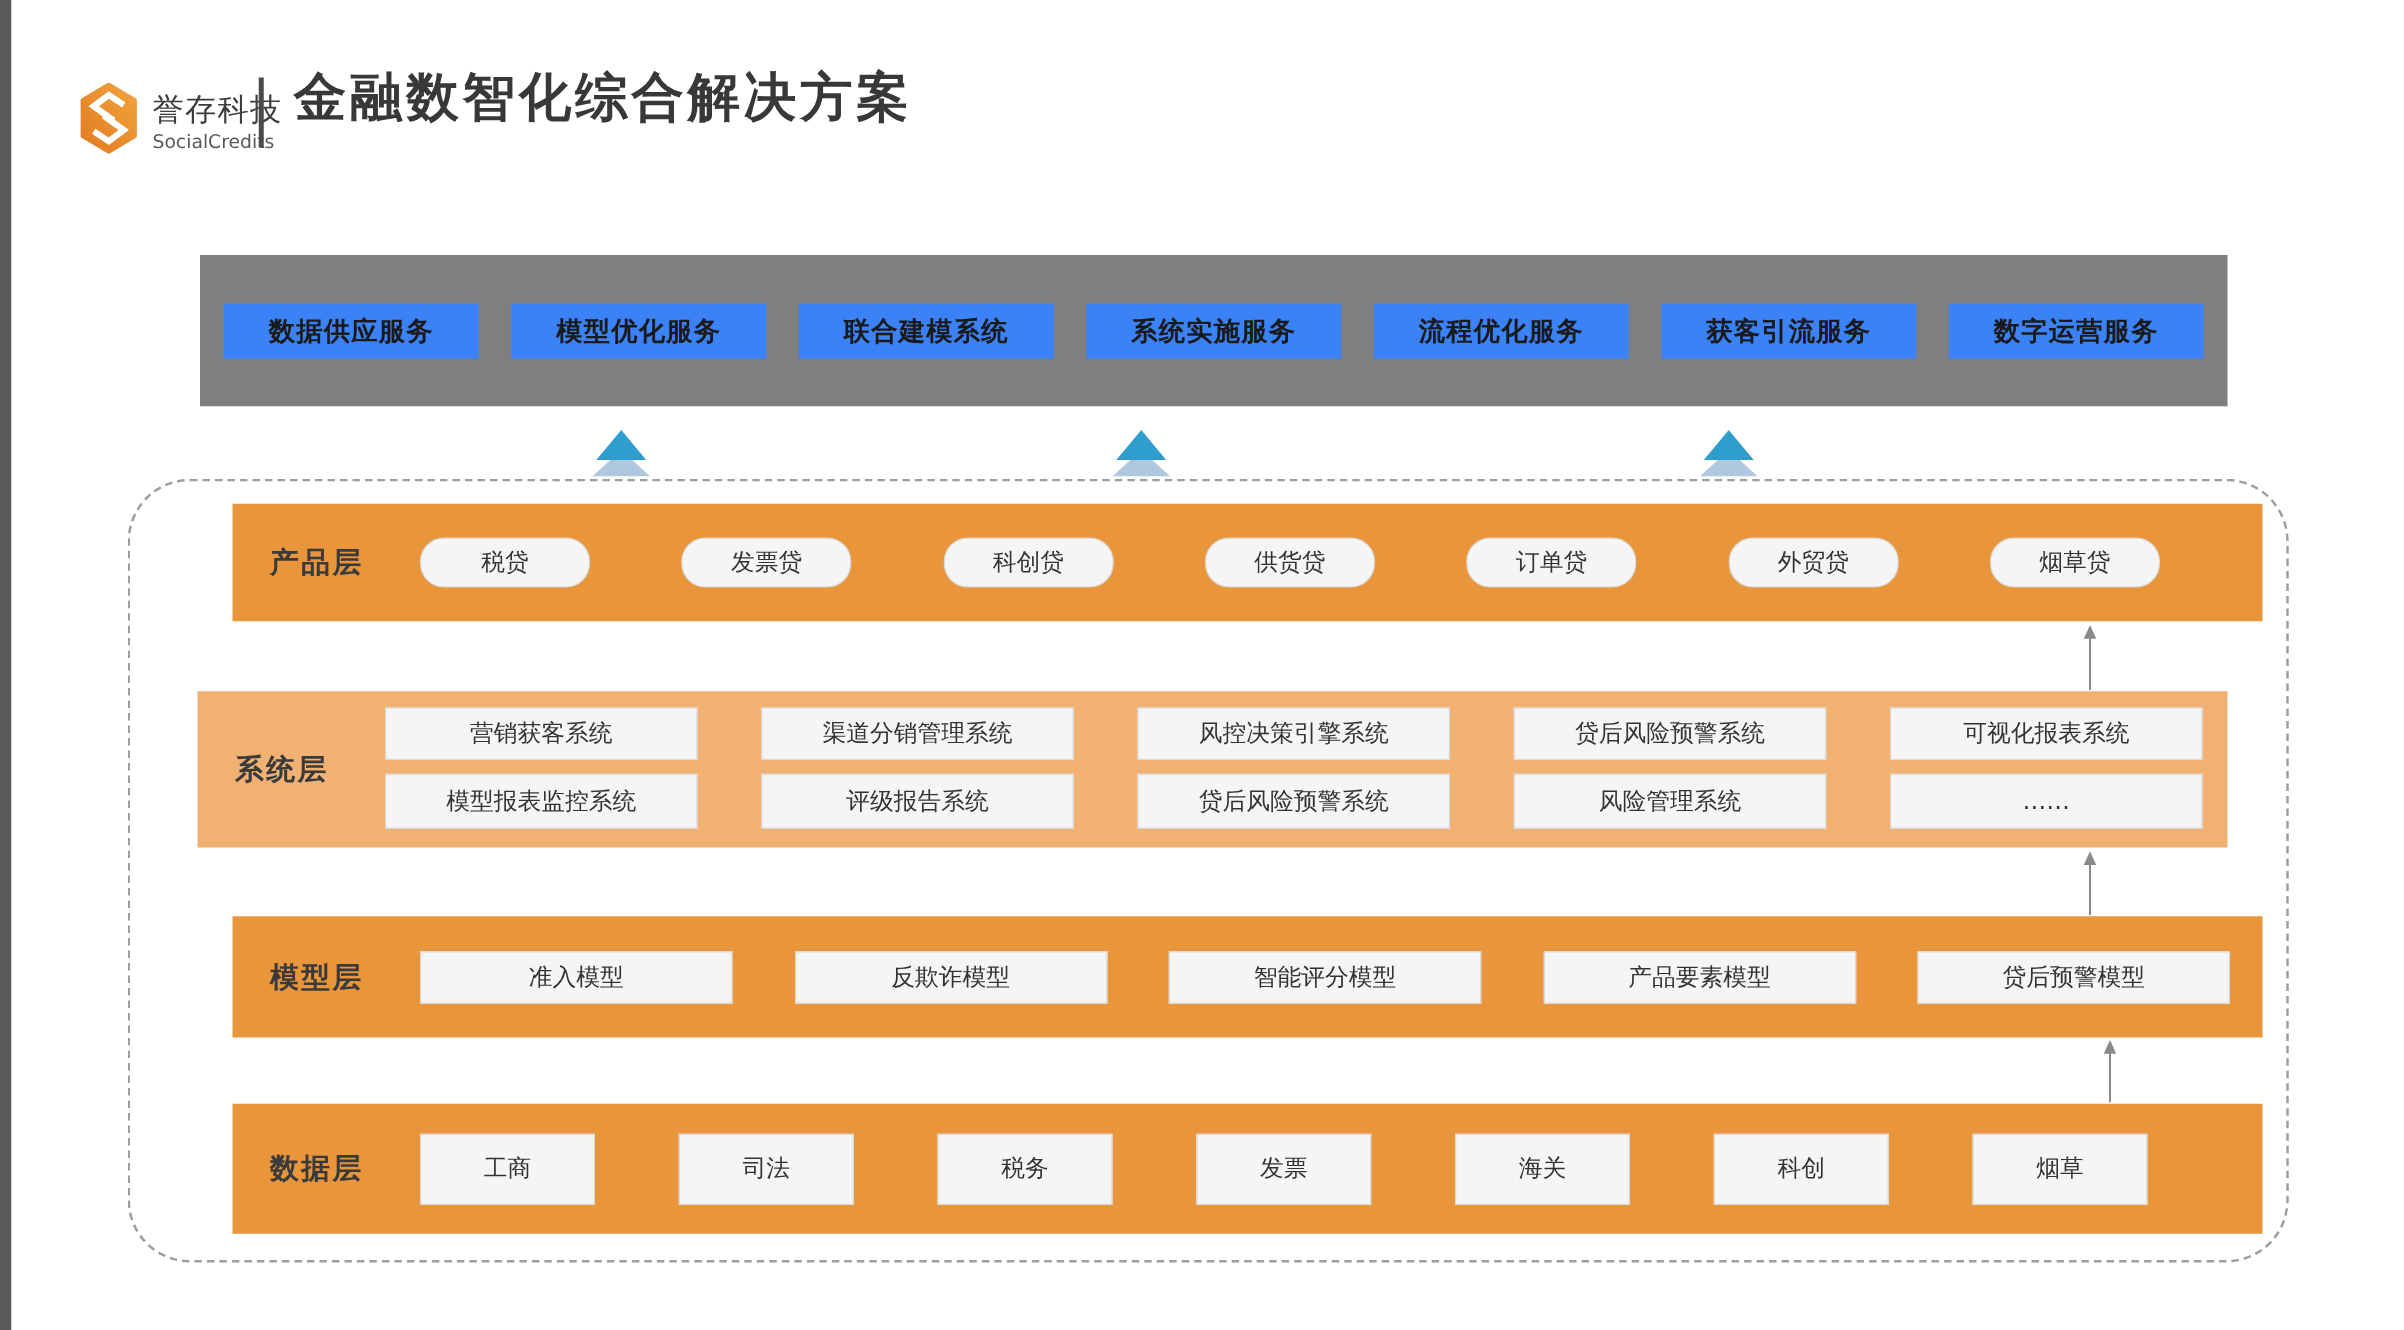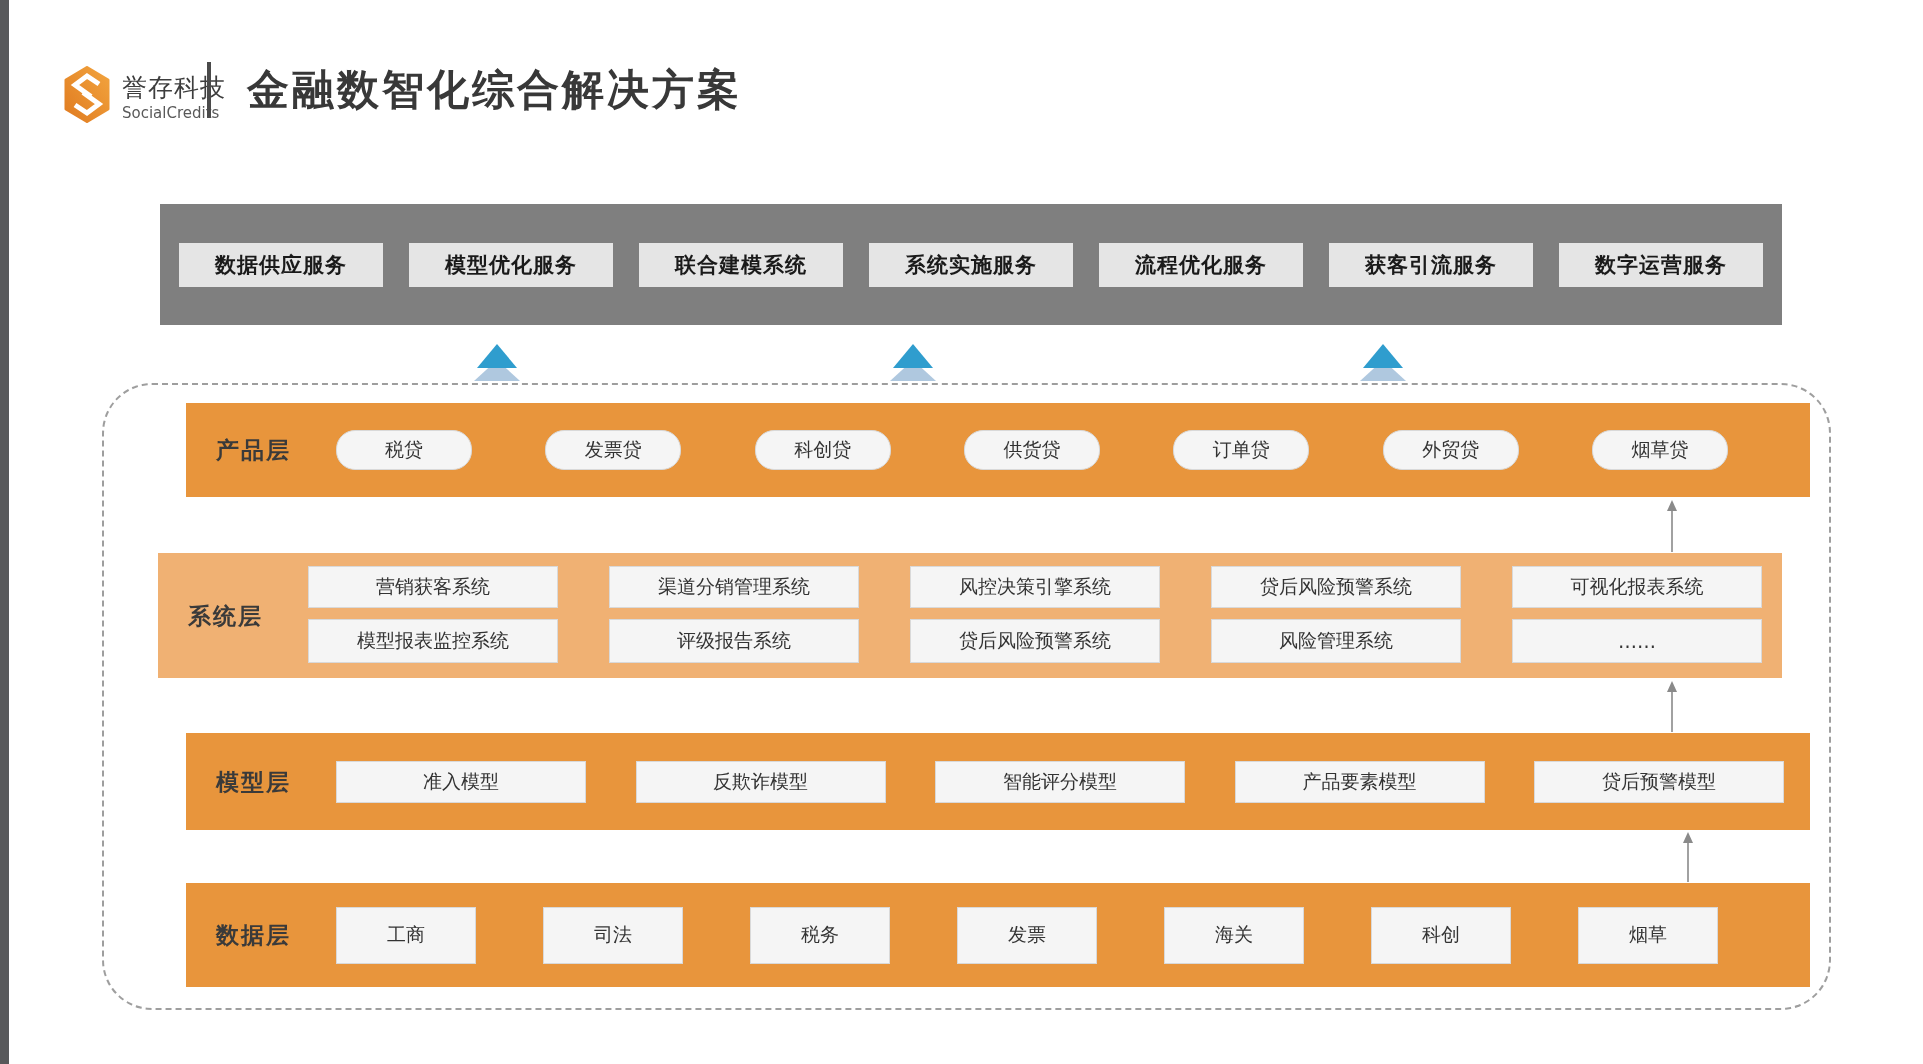--- a/index.html
+++ b/index.html
@@ -8,29 +8,29 @@
     font-family:"DejaVu Sans","Liberation Sans",sans-serif;overflow:hidden;
   }
   .left-strip{position:absolute;left:0;top:0;width:9px;height:1064px;background:#58595b;}
 
   
   .logo{position:absolute;left:62px;top:66px;}
   .brand{position:absolute;left:122px;top:74px;}
   .brand-cn{font-size:25px;color:#3d3d3d;font-weight:500;letter-spacing:1px;line-height:1.15;}
   .brand-en{font-size:15px;color:#595959;margin-top:1px;}
   .header-divider{position:absolute;left:207px;top:62px;width:4px;height:56px;background:#4a4a4a;}
-  .page-title{position:absolute;left:235px;top:50px;margin:12px;font-size:42px;font-weight:700;color:#383838;letter-spacing:3px;}
+  .page-title{position:absolute;left:235px;top:50px;margin:0;font-size:42px;font-weight:700;color:#383838;letter-spacing:3px;}
 
   
   .services-bar{
     position:absolute;left:160px;top:204px;width:1622px;height:121px;background:#7f7f7f;
     display:flex;align-items:center;justify-content:space-between;padding:0 19px;box-sizing:border-box;
   }
   .service-box{
-    width:204px;height:44px;background:#e5e5e5;display:flex;align-items:center;justify-content:center;
+    width:204px;height:44px;background:#3b82f6;display:flex;align-items:center;justify-content:center;
     font-size:21px;font-weight:700;color:#1a1a1a;letter-spacing:1px;white-space:nowrap;
   }
 
   
   .up-arrow{position:absolute;width:46px;height:37px;top:344px;}
   .up-arrow .tri-light{position:absolute;left:0;top:16px;width:0;height:0;
     border-left:23px solid transparent;border-right:23px solid transparent;border-bottom:21px solid #afc8df;}
   .up-arrow .tri-dark{position:absolute;left:3px;top:0;width:0;height:0;
     border-left:20px solid transparent;border-right:20px solid transparent;border-bottom:24px solid #2f9dce;}
 

